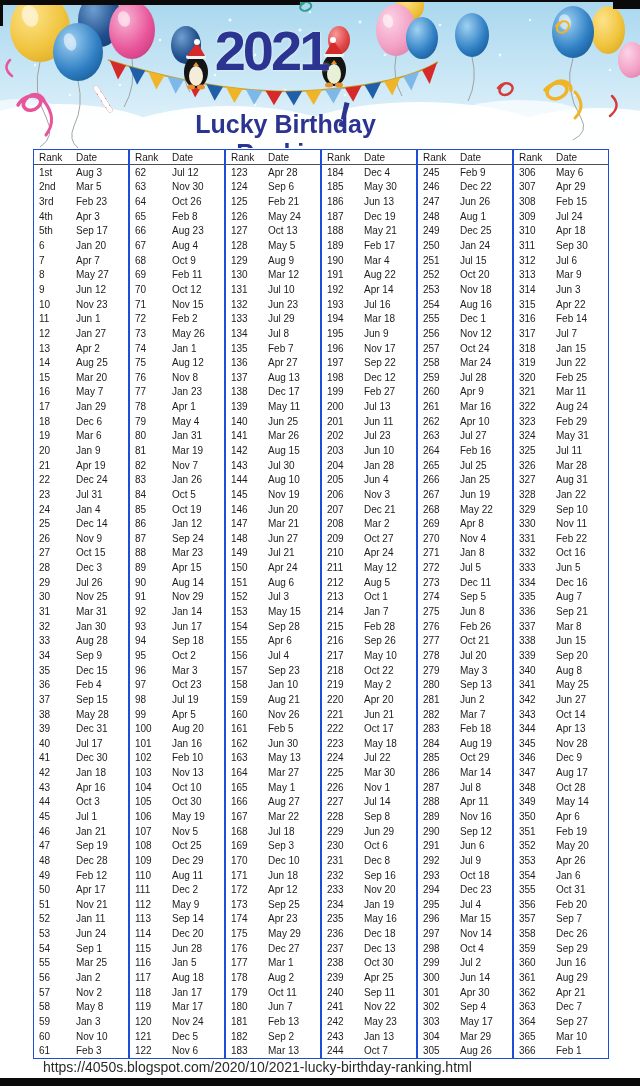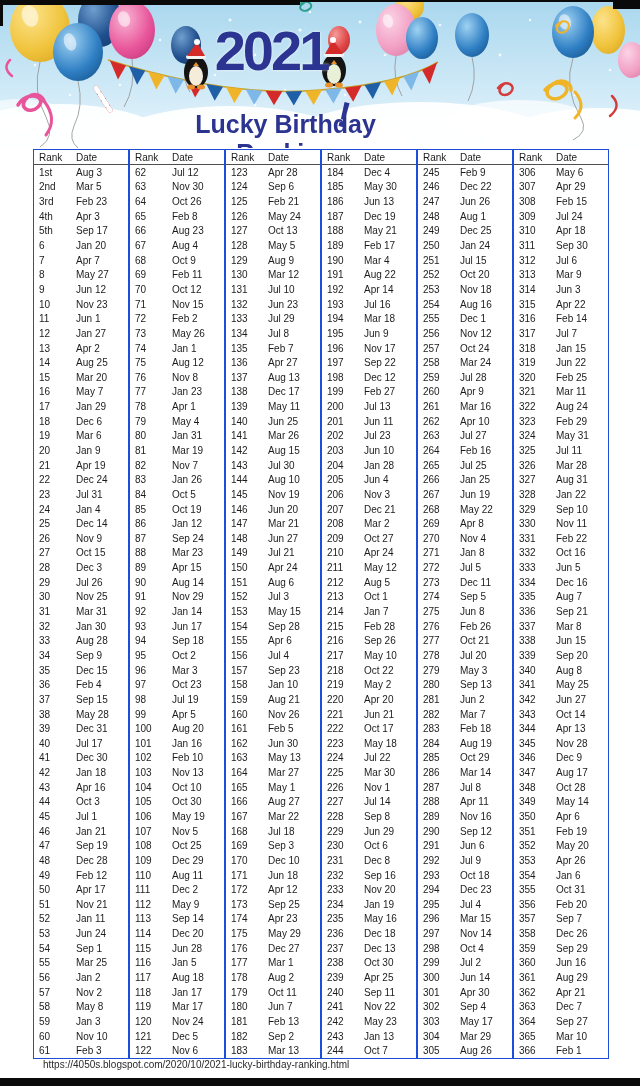--- a/index.html
+++ b/index.html
@@ -23,21 +23,21 @@
   .black-bottom{position:absolute;left:0;top:1078px;width:640px;height:8px;background:#0a0a0a;}
   
   .ranking{position:absolute;left:33px;top:149px;display:flex;}
   .col{width:96px;box-sizing:border-box;border:1px solid #1d4ed8;background:#fff;}
   .hrow{display:flex;height:14px;border-bottom:1px solid #4f4f4f;align-items:center;}
   .drow{display:flex;height:14.655px;align-items:center;}
   .c-rank{width:37px;padding-left:5px;font-size:10px;color:#1c1c1c;white-space:nowrap;}
   .c-date{flex:1;font-size:10px;color:#1c1c1c;white-space:nowrap;}
   .hrow .c-rank,.hrow .c-date{font-size:10px;color:#1c1c1c;}
   
-  .footer-url{position:absolute;left:43px;top:1059px;font-size:10px;color:#2a2a2a;}
+  .footer-url{position:absolute;left:43px;top:1059px;font-size:14px;color:#2a2a2a;}
 </style>
 </head>
 <body>
 
 <div class="header">
   <svg width="640" height="148" viewBox="0 0 640 148">
     <defs>
       <linearGradient id="sky" x1="0" y1="0" x2="0" y2="1">
         <stop offset="0" stop-color="#a9d7ee"></stop>
           <stop offset="1" stop-color="#e9f6fd"></stop>

